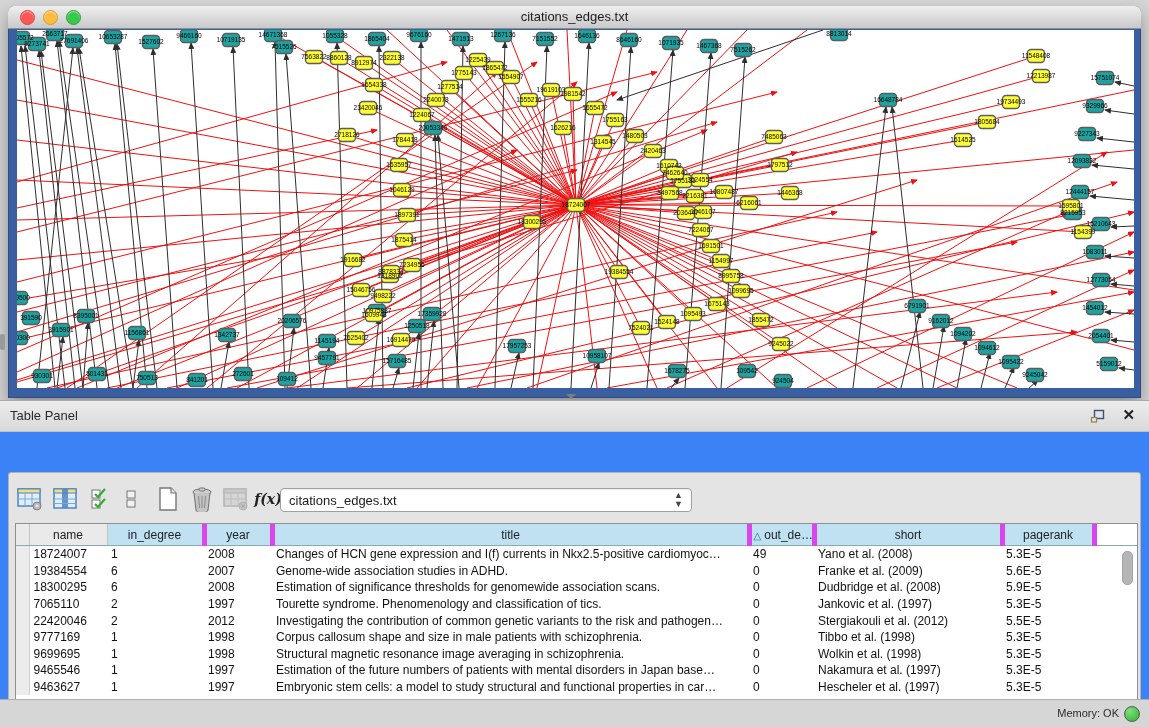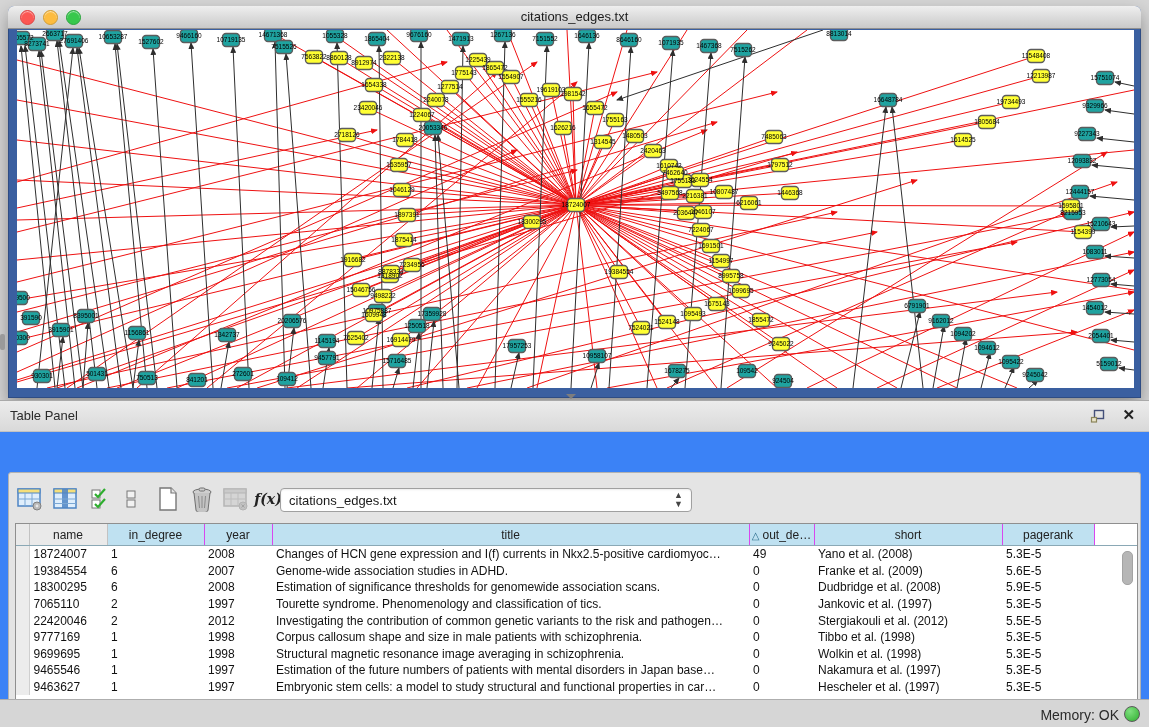--- a/index.html
+++ b/index.html
@@ -46,21 +46,21 @@
   .combo{position:absolute;left:271px;top:15px;width:394px;height:22px;background:#fff;
     border:1px solid #a0a0a0;border-radius:4px;font-size:13px;color:#1a1a1a;
     display:flex;align-items:center;padding:0 8px;box-shadow:inset 0 1px 2px rgba(0,0,0,.08);}
   .combo .arrows{position:absolute;right:8px;top:2px;font-size:9px;color:#444;line-height:9px;text-align:center;}
 
   
   .tbl-wrap{position:absolute;left:6px;top:50px;width:1121px;height:190px;background:#fff;
     border:1px solid #8f8f8f;overflow:hidden;}
   table.grid{border-collapse:collapse;table-layout:fixed;width:1121px;font-size:12px;color:#111;}
   table.grid th{height:21px;font-weight:normal;text-align:center;font-size:12px;color:#222;
-    background:#bfe1f1;border-right:1px solid #d946ef;border-bottom:1px solid #8aa8b5;padding:0 2px;
+    background:#bfe1f1;border-right:5px solid #d946ef;border-bottom:1px solid #8aa8b5;padding:0 2px;
     overflow:hidden;white-space:nowrap;}
   table.grid th.gray{background:#eaeaea;border-right:1px solid #c2c2c2;}
   table.grid th.blank{background:#fff;border:none;border-bottom:1px solid #8aa8b5;}
   table.grid td{height:16.6px;padding:0 4px;overflow:hidden;white-space:nowrap;border:none;}
   table.grid td.rowhead{background:#ececec;border-right:1px solid #cfcfcf;}
   .sortglyph{font-size:10px;color:#2b6d8c;margin-right:3px;}
   .vscroll{position:absolute;right:4px;top:27px;width:9px;height:32px;background:#b6b6b6;
     border-radius:5px;border:1px solid #a3a3a3;}
 
   
@@ -68,21 +68,21 @@
     border:1px solid #9a9a9a;border-radius:5px;overflow:hidden;background:#fdfdfd;
     box-shadow:0 1px 0 rgba(255,255,255,.7);}
   .seg button{appearance:none;border:none;background:#fdfdfd;font-family:inherit;font-size:13px;
     color:#1a1a1a;padding:0 14px;border-right:1px solid #b9b9b9;height:100%;}
   .seg button:last-child{border-right:none;}
   .seg button.active{background:linear-gradient(#7e7e7e,#6a6a6a);color:#e9e9e9;}
 
   
   .status-bar{position:absolute;left:0;top:699px;width:1149px;height:28px;background:#d6d6d6;
     border-top:1px solid #aeaeae;}
-  .mem{position:absolute;right:30px;top:7px;font-size:14px;color:#2b2b2b;}
+  .mem{position:absolute;right:30px;top:7px;font-size:11px;color:#2b2b2b;}
   .memdot{position:absolute;right:9px;top:6px;width:14px;height:14px;border-radius:50%;
     background:radial-gradient(circle at 35% 30%, #7fe07f, #2fae2f);border:1px solid #5a5a5a;}
 
   .icon-svg{display:block;}
 </style>
 </head>
 <body>
 
 <div class="app">
 

